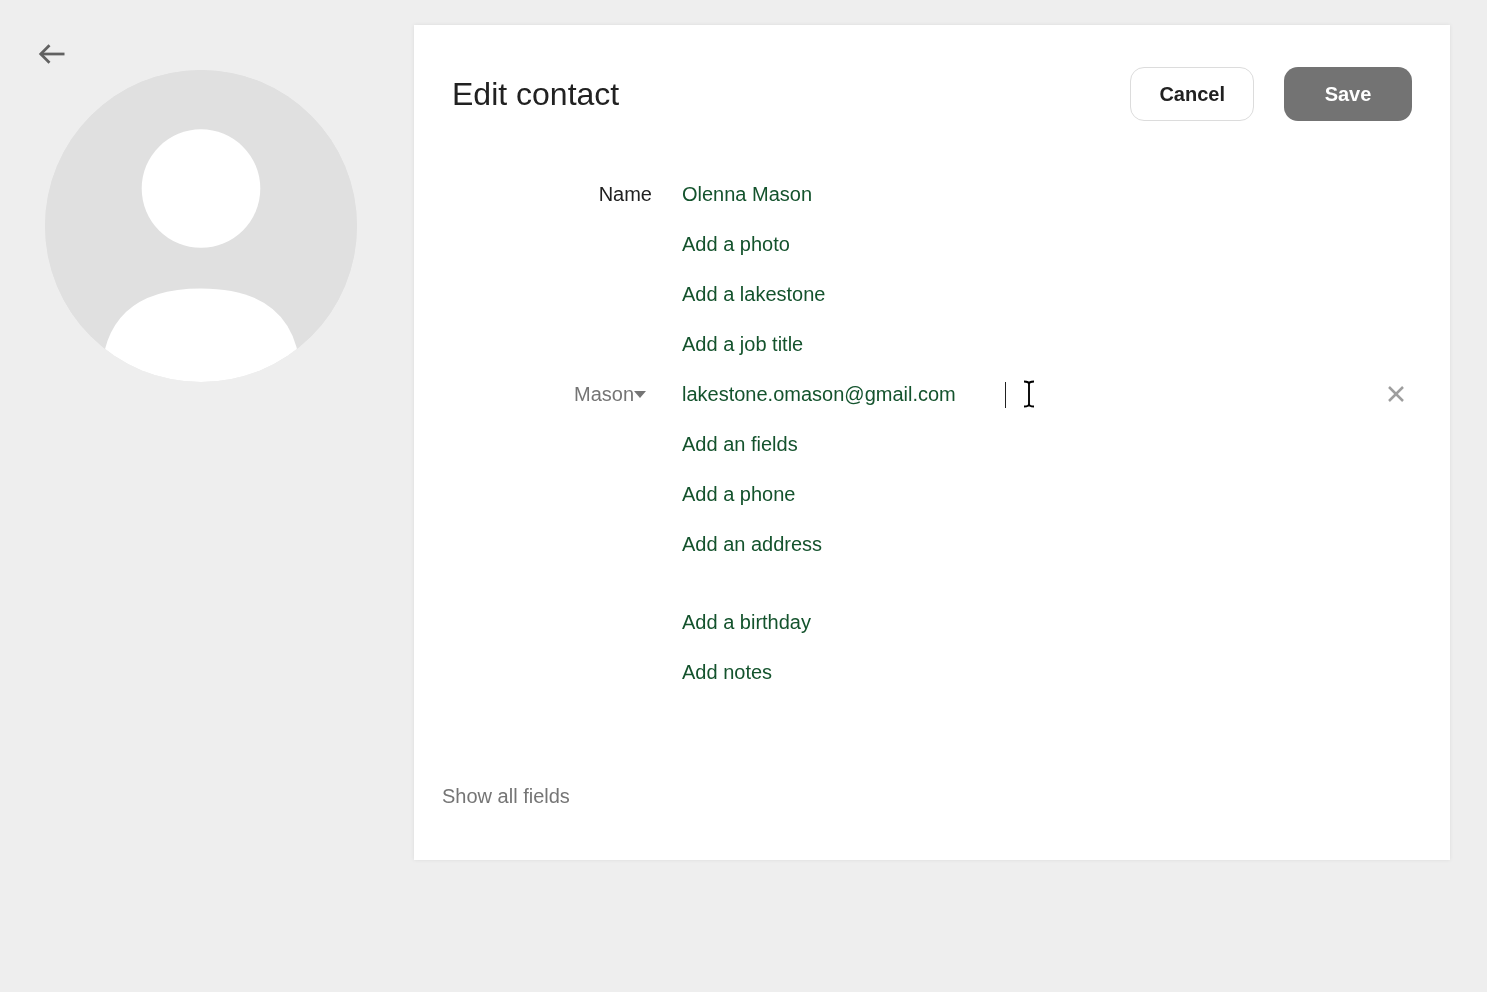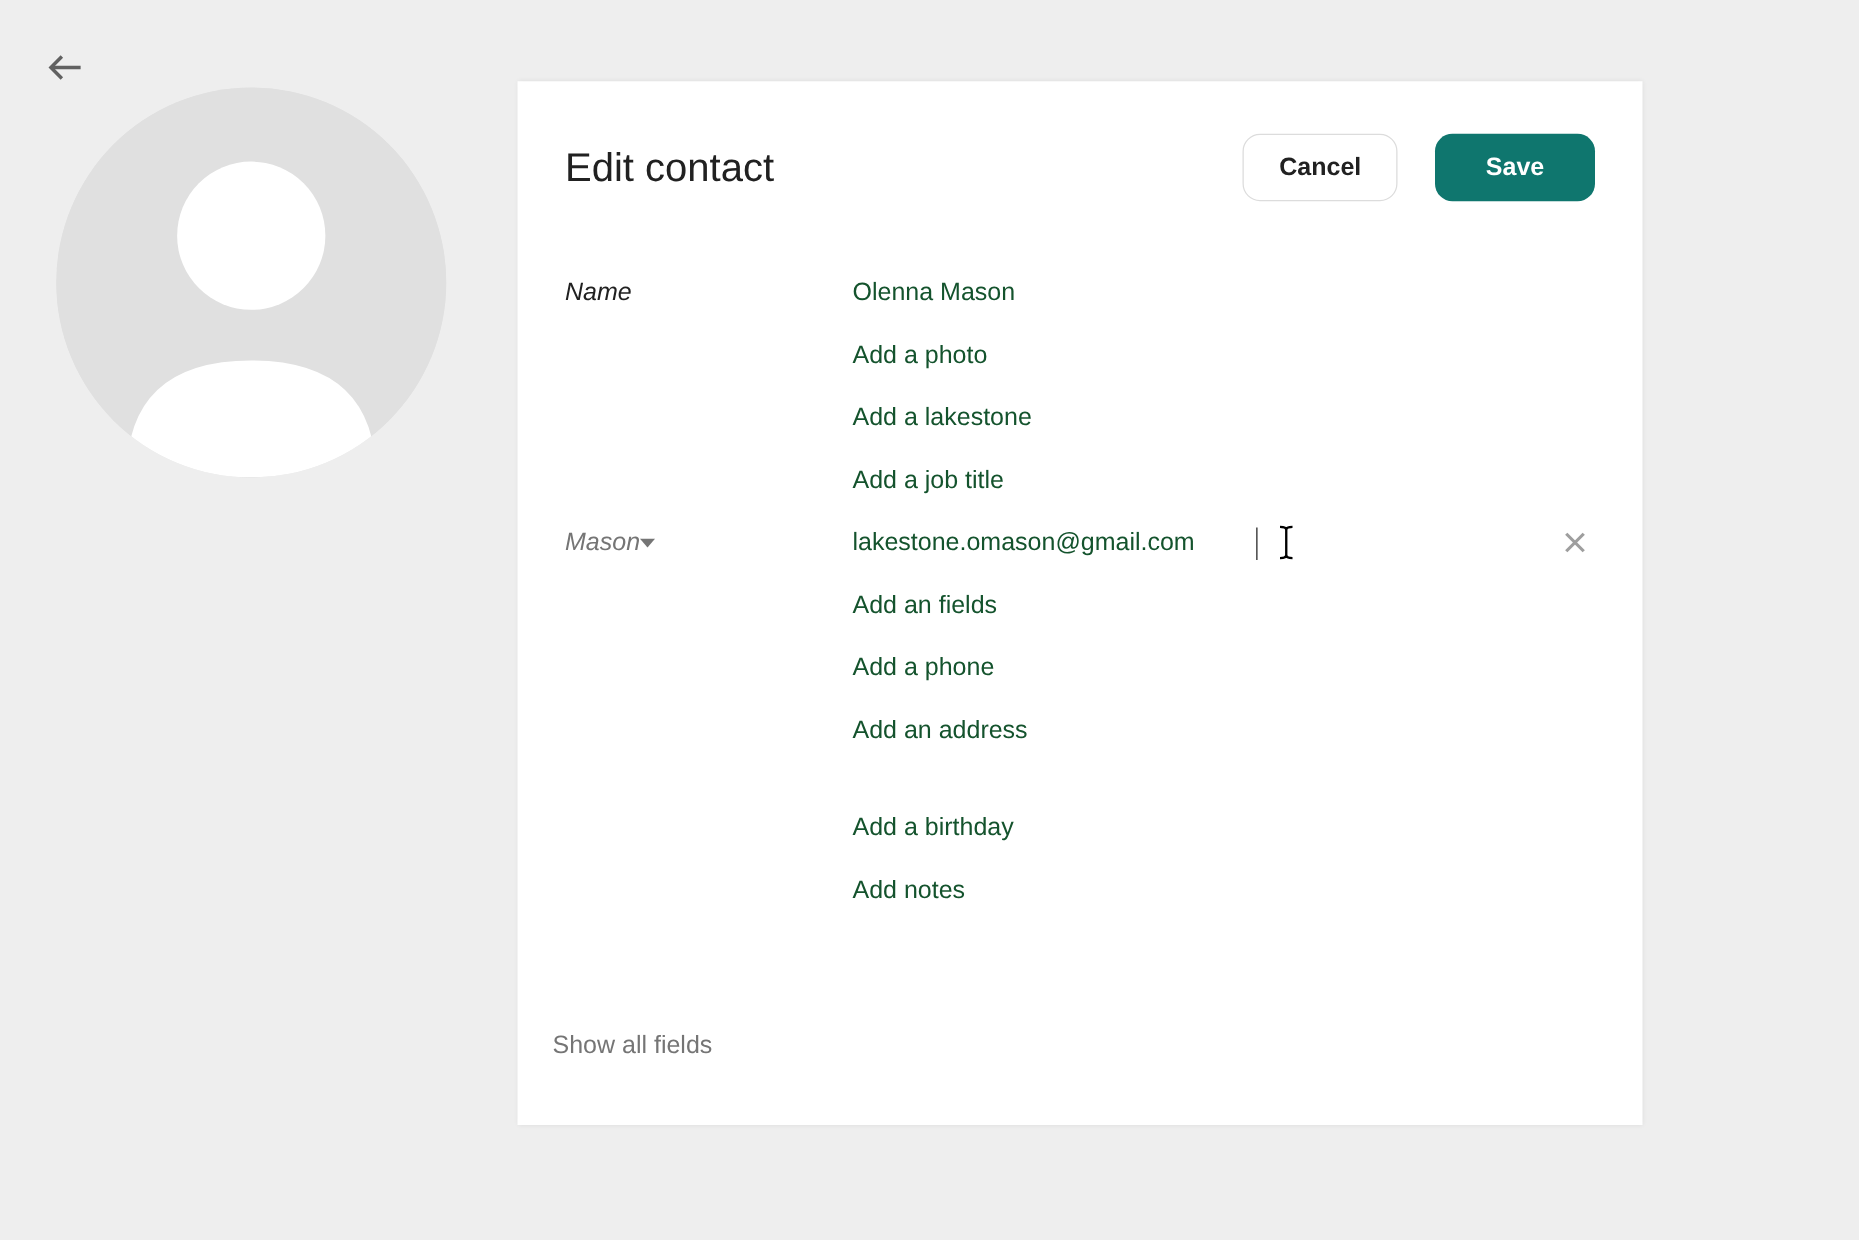--- a/index.html
+++ b/index.html
@@ -46,26 +46,25 @@
       overflow: hidden;
     }
     .avatar svg {
       width: 100%;
       height: 100%;
     }
     .panel {
       position: absolute;
       top: 25px;
       left: 414px;
-      width: 900px;
+      width: 1036px;
       height: 835px;
       background: #fff;
       box-shadow: 0 0 4px rgba(0,0,0,0.08);
       padding: 42px 38px 30px 38px;
-      margin-top: 40px;
     }
     .panel-header {
       display: flex;
       align-items: center;
       justify-content: space-between;
       margin-bottom: 48px;
     }
     .panel-title {
       font-size: 32px;
       color: #212121;
@@ -86,37 +85,36 @@
       align-items: center;
       justify-content: center;
       border: none;
     }
     .btn-cancel {
       background: #fff;
       border: 1px solid #dcdcdc;
       color: #212121;
     }
     .btn-save {
-      background: #0f766e;
+      background: #737373;
       color: #fff;
       min-width: 128px;
       text-align: center;
     }
     .row {
       display: flex;
       align-items: center;
       min-height: 50px;
     }
     .lbl-col {
       width: 230px;
       display: flex;
       align-items: center;
-      justify-content: flex-start;
+      justify-content: flex-end;
       padding-right: 30px;
-      font-style: italic;
     }
     .lbl-text {
       font-size: 20px;
       color: #212121;
     }
     .lbl-text.muted {
       color: #757575;
     }
     .caret {
       width: 0;

